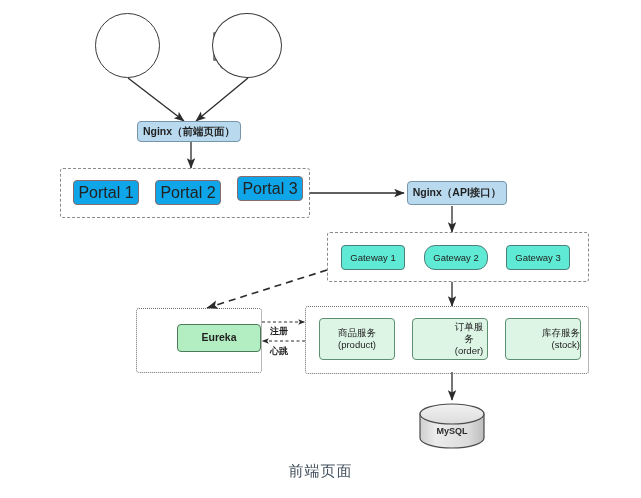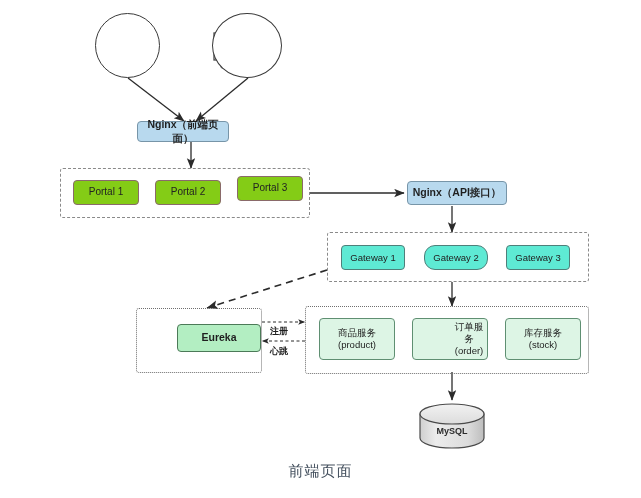--- a/index.html
+++ b/index.html
@@ -38,24 +38,24 @@
   .nginx-box {
     background: #b8d9ee;
     border: 1px solid #7795a8;
     color: #1f1f1f;
     font-weight: bold;
     font-size: 10.5px;
     letter-spacing: 0px;
   }
   
   .portal-box {
-    background: #84cc16;
+    background: #0ea5e9;
     border: 1px solid #8a6a6a;
     color: #222222;
-    font-size: 10px;
+    font-size: 16px;
   }
   
   .gateway-box {
     background: #5eead4;
     border: 1px solid #4f7f7a;
     color: #222222;
     font-size: 9.5px;
   }
   
   .service-box {
@@ -199,21 +199,21 @@
       <rect x="214" y="33" width="36" height="27" fill="#ffffff" stroke="#4a4a4a" stroke-width="1.3"></rect>
       <rect x="217" y="36" width="30" height="21" fill="#fbfbfb" stroke="#c2c2c2" stroke-width="0.6"></rect>
       <rect x="229" y="60" width="6" height="5" fill="#d5d9dd" stroke="#4a4a4a" stroke-width="0.9"></rect>
       <rect x="221" y="65" width="22" height="3" rx="1" fill="#c9ced3" stroke="#4a4a4a" stroke-width="0.9"></rect>
     </g>
   </svg>
 
   <div class="device-circle" style="left:95px; top:13px; width:65px; height:65px;"></div>
   <div class="device-circle" style="left:212px; top:13px; width:70px; height:65px;"></div>
 
-  <div class="node nginx-box" style="left:137px; top:121px; width:92px; height:21px;">
+  <div class="node nginx-box" style="left:137px; top:121px; width:104px; height:21px;">
     <span>Nginx（前端页面）</span>
   </div>
 
   <div class="group group-dashed" style="left:60px; top:168px; width:250px; height:50px;"></div>
   <div class="node portal-box" style="left:73px; top:180px; width:66px; height:25px;">
     <span>Portal 1</span>
   </div>
   <div class="node portal-box" style="left:155px; top:180px; width:66px; height:25px;">
     <span>Portal 2</span>
   </div>
@@ -250,21 +250,21 @@
 
   <div class="group group-dotted" style="left:305px; top:306px; width:284px; height:68px;"></div>
   <div class="node service-box" style="left:319px; top:318px; width:76px; height:42px;">
     <span>商品服务</span>
     <span class="line2">(product)</span>
   </div>
   <div class="node service-box" style="left:412px; top:318px; width:76px; height:42px;padding-left:38px;">
     <span>订单服务</span>
     <span class="line2">(order)</span>
   </div>
-  <div class="node service-box" style="left:505px; top:318px; width:76px; height:42px;">
+  <div class="node service-box" style="left:505px; top:318px; width:76px; height:42px;align-items:flex-end;">
     <span>库存服务</span>
     <span class="line2">(stock)</span>
   </div>
 
   <div class="db-label" style="left:417px; top:426px;">
     <span>MySQL</span>
   </div>
 
   <div class="caption" style="top:462px;">
     <span>前端页面</span>

